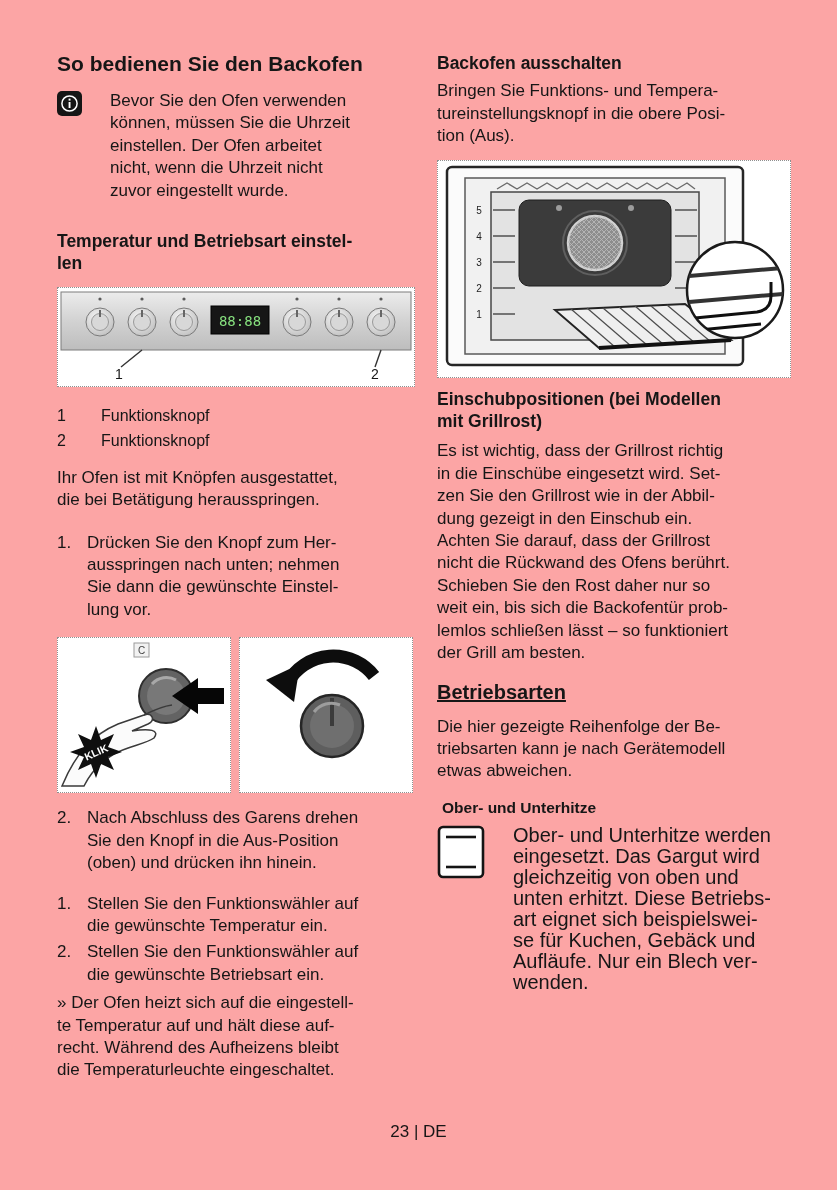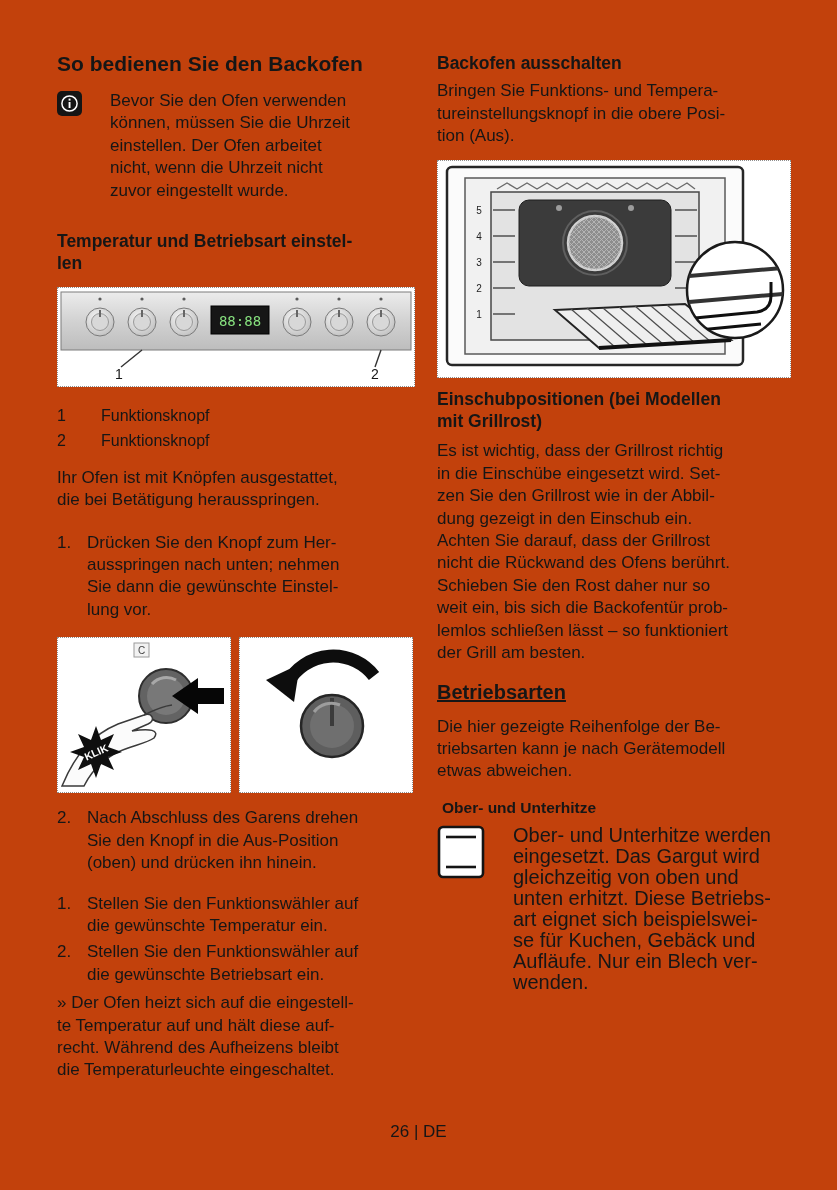--- a/index.html
+++ b/index.html
@@ -1,18 +1,18 @@
 <!DOCTYPE html>
 <html><head>
 <meta charset="utf-8">
 <style>
   * { margin:0; padding:0; box-sizing:border-box; }
   html,body { background:#ffffff; }
   .page {
-    width:837px; height:1190px; position:relative; background:#c2410c;
+    width:837px; height:1190px; position:relative; background:#fca5a5;
     font-family:"Liberation Sans", sans-serif; color:#161616;
     padding:52px 55px 0 57px; overflow:hidden;
   }
   .cols { display:flex; gap:22px; }
   .col-left { width:358px; flex:none; }
   .col-right { width:354px; flex:none; }
 
   h1.title { font-size:21px; font-weight:bold; margin:0 0 14px; }
   .h2 { font-size:17.5px; font-weight:bold; line-height:22.4px; white-space:pre-line; }
   .h3 { font-size:20px; font-weight:bold; margin:0 0 12px;text-decoration:underline; }
@@ -337,14 +337,14 @@
 unten erhitzt. Diese Betriebs-
 art eignet sich beispielswei-
 se für Kuchen, Gebäck und
 Aufläufe. Nur ein Blech ver-
 wenden.</div>
       </div>
     </div>
 
   </div>
 
-  <div class="footer">26 | DE</div>
+  <div class="footer">23 | DE</div>
 </div>
 
 </body></html>

